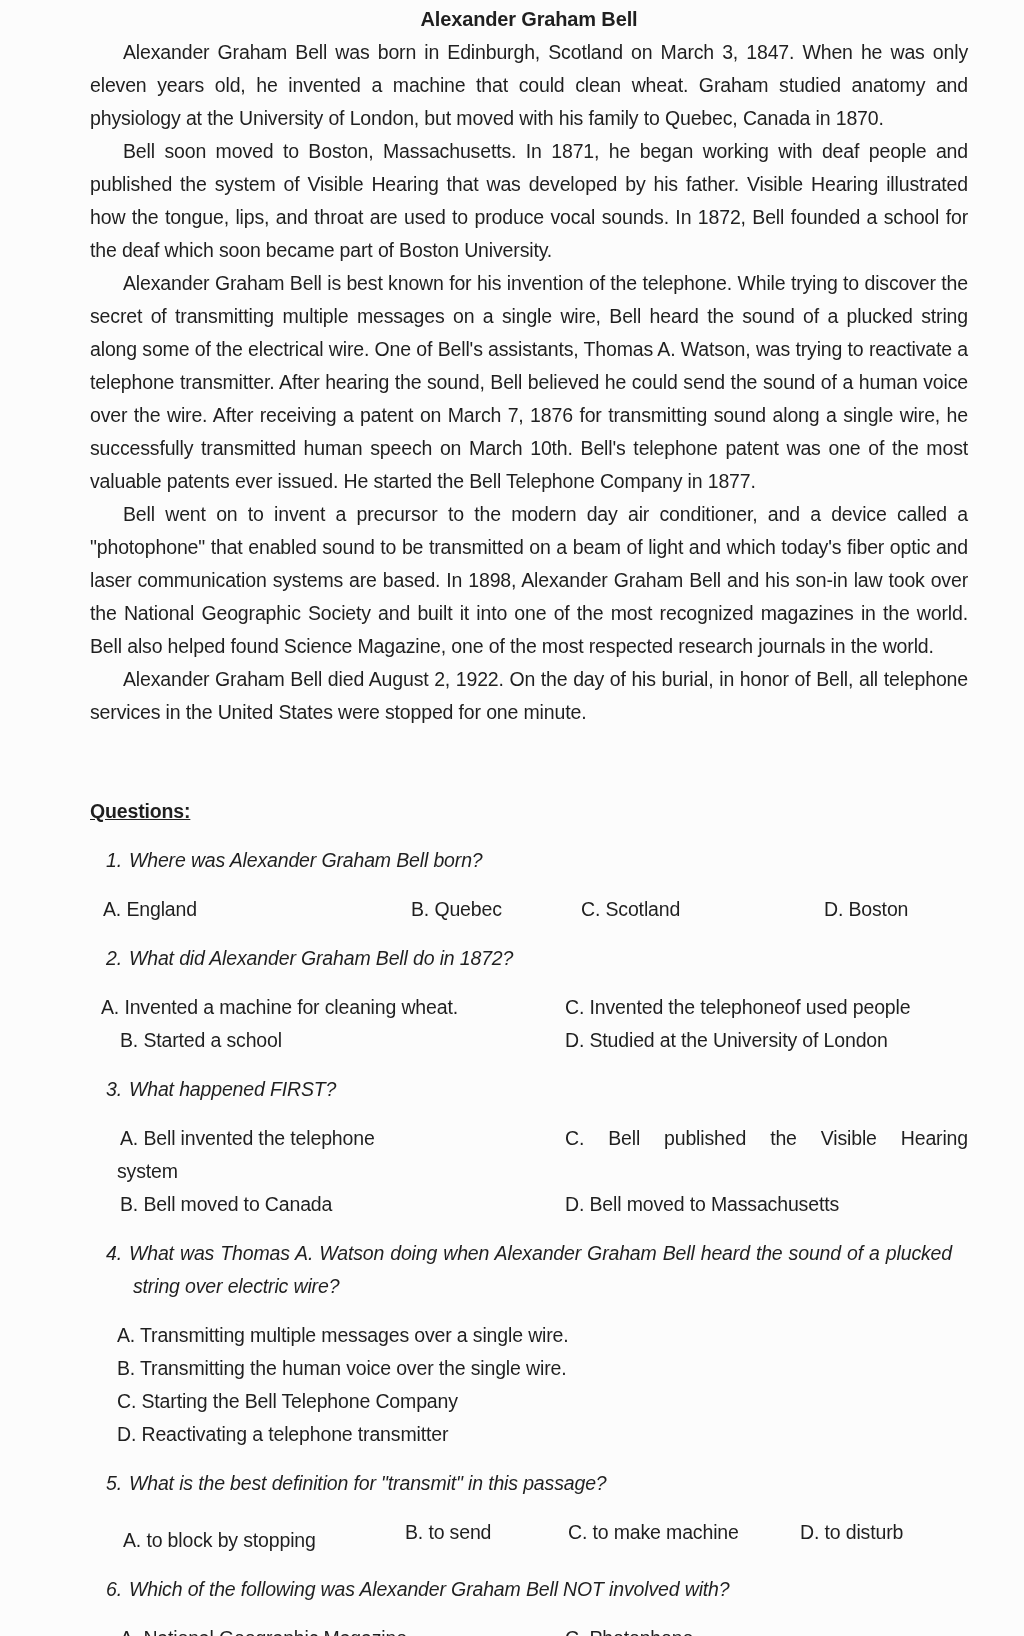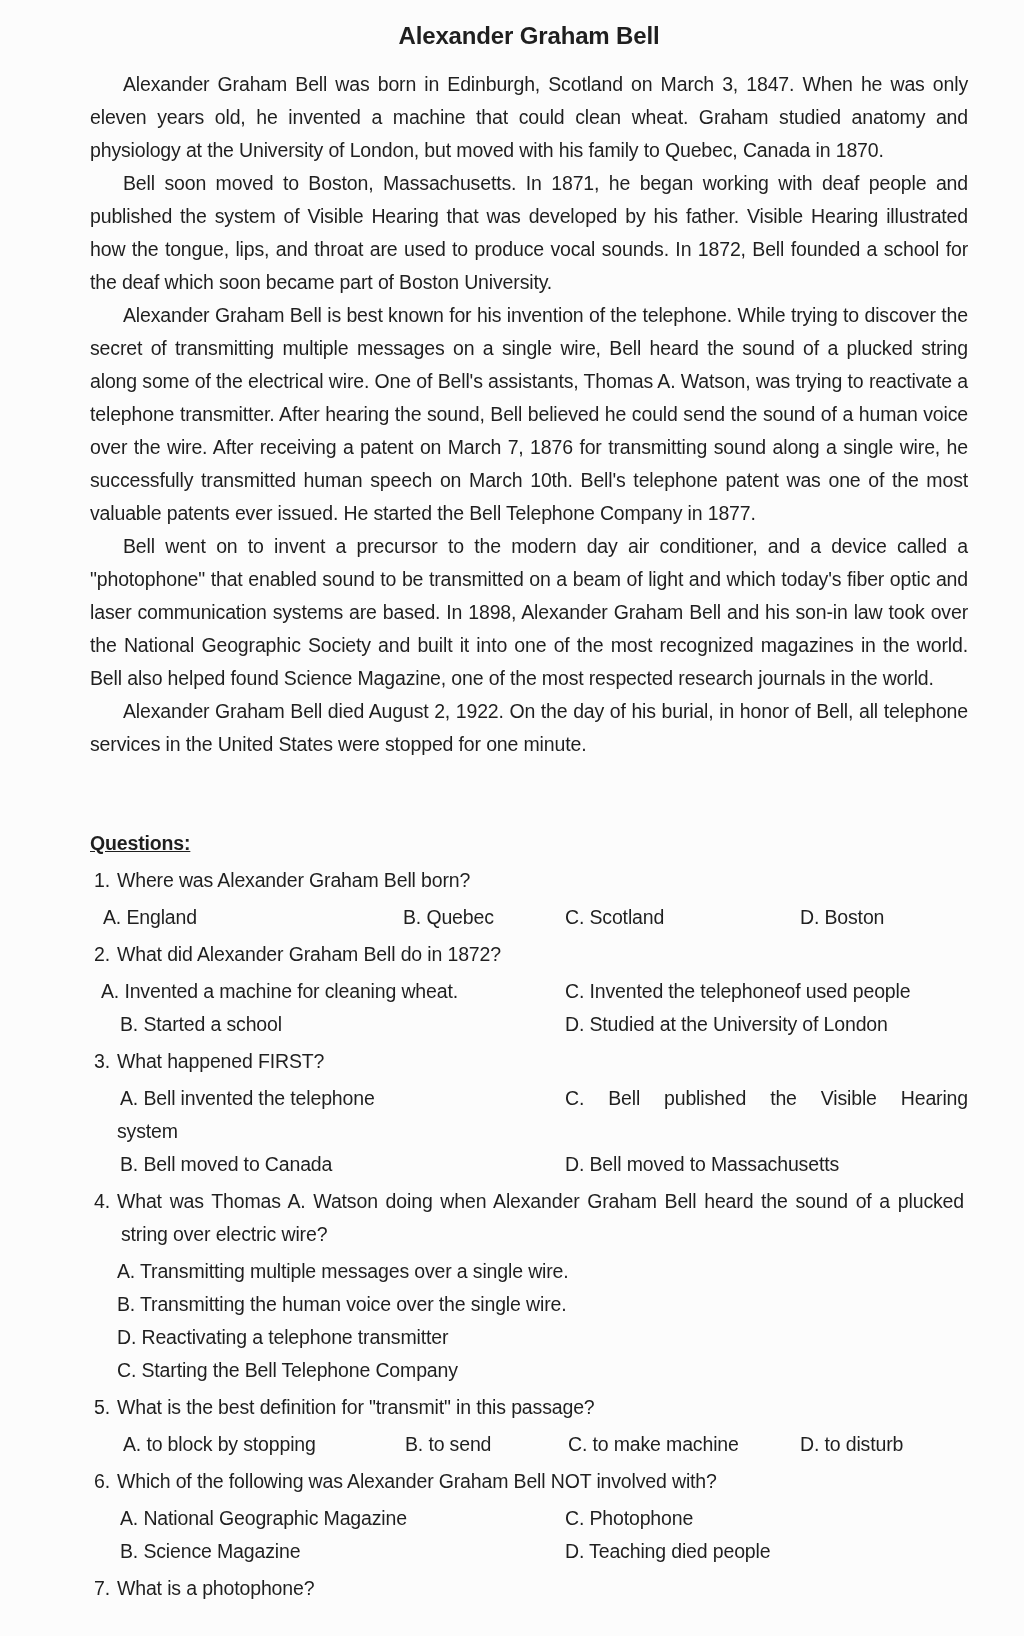--- a/index.html
+++ b/index.html
@@ -14,51 +14,52 @@
     box-sizing: border-box;
     background: #fcfcfc;
     color: #1f1f1f;
     font-family: "Liberation Sans", sans-serif;
     font-size: 19.5px;
     letter-spacing: -0.15px;
     line-height: 33px;
     padding: 3px 56px 8px 90px;
   }
   .title {
-    margin: 16px;
-    font-size: 24px;
+    margin: 0;
+    font-size: 20px;
     font-weight: bold;
     text-align: center;
     line-height: 33px;
   }
   .par {
     margin: 0;
     text-align: justify;
     text-indent: 33px;
   }
   .q-heading {
     margin-top: 66px;
     font-weight: bold;
     text-decoration: underline;
   }
   .question {
-    margin: 4px;
+    margin: 16px;
     text-align: justify;
     padding-left: 27px;
     text-indent: -27px;
+    font-style: italic;
   }
   .q-num { padding-right: 7px; }
   
   .opt-row4 { display: flex; }
-  .opt-row4.q1 { padding-left: 13px; }
+  .opt-row4.q1 { padding-left: 13px; gap: 8px; }
   .opt-row4.q1 .c1 { width: 300px; }
   .opt-row4.q1 .c2 { width: 162px; }
   .opt-row4.q1 .c3 { width: 235px; }
   .opt-row4.q5 { padding-left: 33px; }
-  .opt-row4.q5 .c1 { width: 282px; }
+  .opt-row4.q5 .c1 { width: 282px; margin-top: 8px; }
   .opt-row4.q5 .c2 { width: 163px; }
   .opt-row4.q5 .c3 { width: 232px; }
   .opt-row4 .c4 { flex: 1; }
   
   .opt-grid2 { display: flex; }
   .opt-grid2 .gl {
     width: 475px;
     box-sizing: border-box;
     padding-left: 30px;
     flex: 0 0 auto;
@@ -122,22 +123,22 @@
   <div class="opt-grid2">
     <span class="gl">B. Bell moved to Canada</span>
     <span class="gr">D. Bell moved to Massachusetts</span>
   </div>
 
   <p class="question">
     <span class="q-num">4.</span><span>What was Thomas A. Watson doing when Alexander Graham Bell heard the sound of a plucked string over electric wire?</span>
   </p>
   <div class="opt-line">A. Transmitting multiple messages over a single wire.</div>
   <div class="opt-line">B. Transmitting the human voice over the single wire.</div>
+  <div class="opt-line">C. Starting the Bell Telephone Company</div>
   <div class="opt-line">D. Reactivating a telephone transmitter</div>
-  <div class="opt-line">C. Starting the Bell Telephone Company</div>
 
   <p class="question">
     <span class="q-num">5.</span><span>What is the best definition for "transmit" in this passage?</span>
   </p>
   <div class="opt-row4 q5">
     <span class="c1">A. to block by stopping</span>
     <span class="c2">B. to send</span>
     <span class="c3">C. to make machine</span>
     <span class="c4">D. to disturb</span>
   </div>

